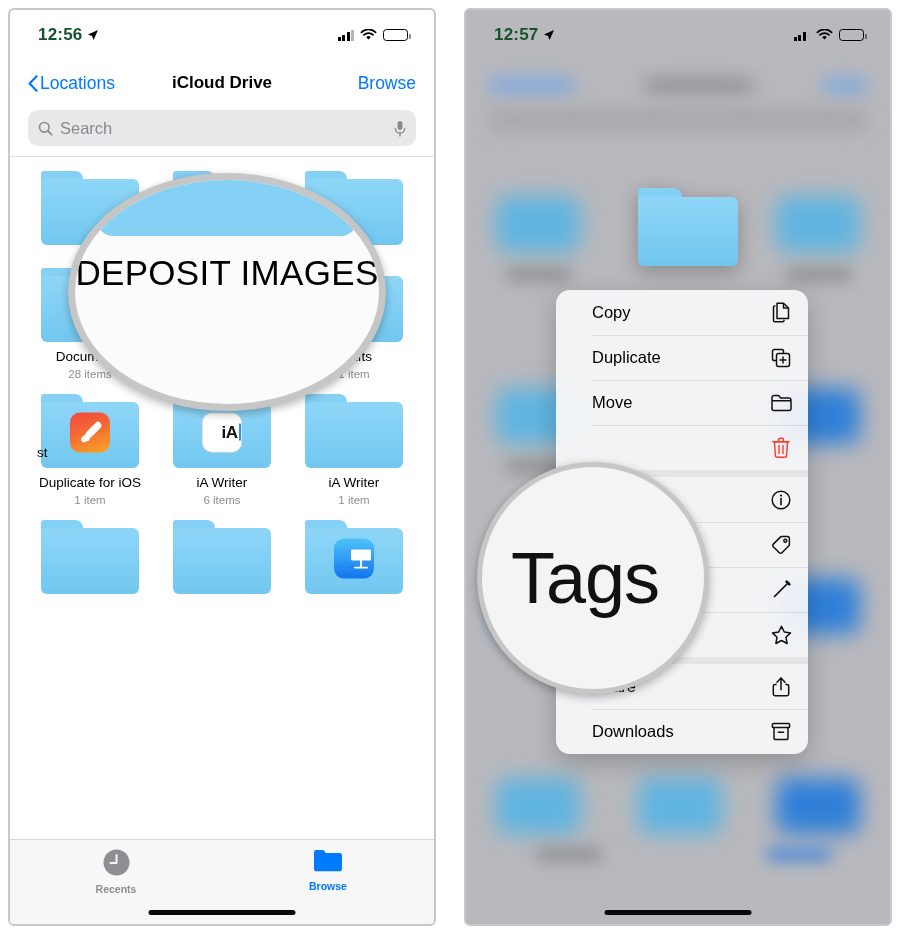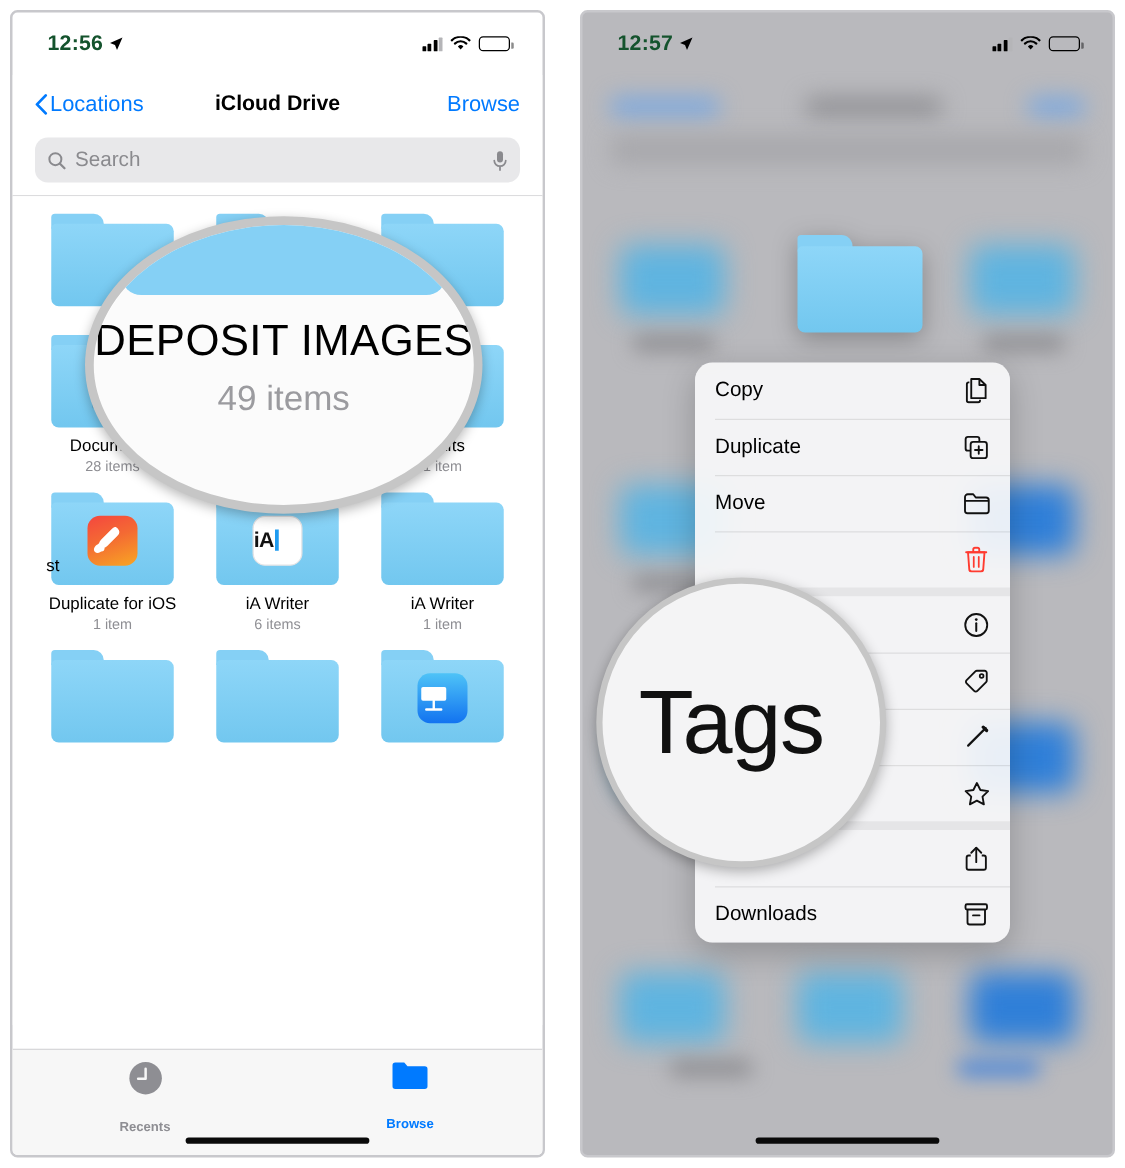--- a/index.html
+++ b/index.html
@@ -68,21 +68,21 @@
   .grid{ display:grid; grid-template-columns:repeat(3,1fr); padding:14px 14px 0; }
   .cell{ display:flex; flex-direction:column; align-items:center; cursor:pointer;
          padding-bottom:14px; }
   .folder{ position:relative; width:98px; height:74px; margin-bottom:7px; }
   .folder .tab{ position:absolute; left:0; top:0; width:42px; height:12px;
                 background:#85d0f5; border-radius:3px 8px 0 0; }
   .folder .body{ position:absolute; left:0; top:8px; width:98px; height:66px;
                  background:linear-gradient(#8ed6f8,#72c7ef); border-radius:4px 6px 6px 6px; }
   .folder .app{ position:absolute; left:50%; top:50%; transform:translate(-50%,-46%);
                 width:40px; height:40px; border-radius:10px; overflow:hidden;
-                display:flex; align-items:center; justify-content:flex-start; }
+                display:flex; align-items:center; justify-content:flex-end; }
   .glyph{ position:absolute; left:50%; top:50%; transform:translate(-50%,-46%);
           opacity:.35; }
   .cell-name{ font-size:13.5px; color:#000; text-align:center; line-height:1.25;
               max-width:110px; }
   .cell-count{ font-size:11.5px; color:#8e8e93; margin-top:2px; }
 
   
   .ic-drafts{ background:linear-gradient(#3c5a78,#111a2e); }
   .ic-garage{ background:linear-gradient(160deg,#f4463f 0%,#f46a33 45%,#f8a623 100%); }
   .ic-iaw{ background:#ffffff; border:1px solid #e3e3e5; }
@@ -91,21 +91,21 @@
   .iaw-caret{ display:inline-block; width:2.5px; height:17px; background:#1f9bf0;
               margin-left:1px; vertical-align:-3px; }
 
   
   .tabbar{
     position:absolute; left:0; bottom:0; width:100%; height:85px;
     background:#f7f7f7; border-top:1px solid #d8d8da;
     display:flex; align-items:flex-start; padding-top:9px;
   }
   .tab-item{ flex:1; display:flex; flex-direction:column; align-items:center;
-             gap:20px; cursor:pointer; }
+             gap:7px; cursor:pointer; }
   .tab-label{ font-size:10.5px; font-weight:600; }
   .tab-recents .tab-label{ color:#8e8e93; }
   .tab-browse .tab-label{ color:#007aff; }
   .home-ind{ position:absolute; left:50%; transform:translateX(-50%); bottom:9px;
              width:147px; height:5.5px; background:#0a0a0a; border-radius:3px; }
 
   
   .mag-left{
     position:absolute; left:58px; top:163px; width:318px; height:238px;
     border-radius:50%; background:#fbfbfb;
@@ -145,21 +145,21 @@
                        background:linear-gradient(#8ed6f8,#72c7ef); border-radius:4px 6px 6px 6px; }
 
   
   .ctxmenu{
     position:absolute; left:90px; top:280px; width:252px;
     background:rgba(248,248,249,.93); border-radius:14px; overflow:hidden;
     box-shadow:0 8px 26px rgba(0,0,0,.22); z-index:10;
   }
   .ctx-row{
     height:45px; display:flex; align-items:center; justify-content:space-between;
-    padding:0 16px; cursor:pointer; position:relative;
+    padding:0 16px; cursor:pointer; position:relative;margin-left:20px;
   }
   .ctx-row + .ctx-row::before{
     content:""; position:absolute; left:16px; right:0; top:0; height:.8px;
     background:rgba(0,0,0,.09);
   }
   .ctx-label{ font-size:16.5px; color:#000; }
   .ctx-row.destructive .ctx-label{ color:#ff3b30; }
   .ctx-icon{ width:22px; height:22px; display:flex; align-items:center; justify-content:center; }
   .ctx-group-gap{ height:7px; background:rgba(0,0,0,.055); }
 
@@ -358,21 +358,20 @@
           <div class="cell-name"></div>
         </div>
       </div>
 
       <div style="position:absolute;left:27px;top:288px;font-size:13.5px;color:#000;z-index:1">st</div>
     </div>
 
     <div class="mag-left">
       <div class="mag-folder"></div>
       <div class="mag-name">DEPOSIT IMAGES</div>
-      <div class="mag-count">49 items</div>
     </div>
 
     <div class="tabbar">
       <div class="tab-item tab-recents">
         <svg width="27" height="27" viewBox="0 0 27 27">
           <circle cx="13.5" cy="13.5" r="13" fill="#8e8e93"></circle>
           <path d="M13.5 6v8h-6" stroke="#f7f7f7" stroke-width="2" fill="none" stroke-linecap="round" stroke-linejoin="round"></path>
         </svg>
         <span class="tab-label">Recents</span>
       </div>

